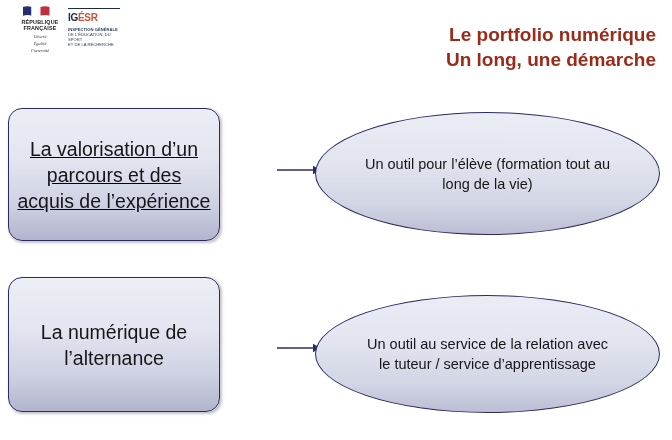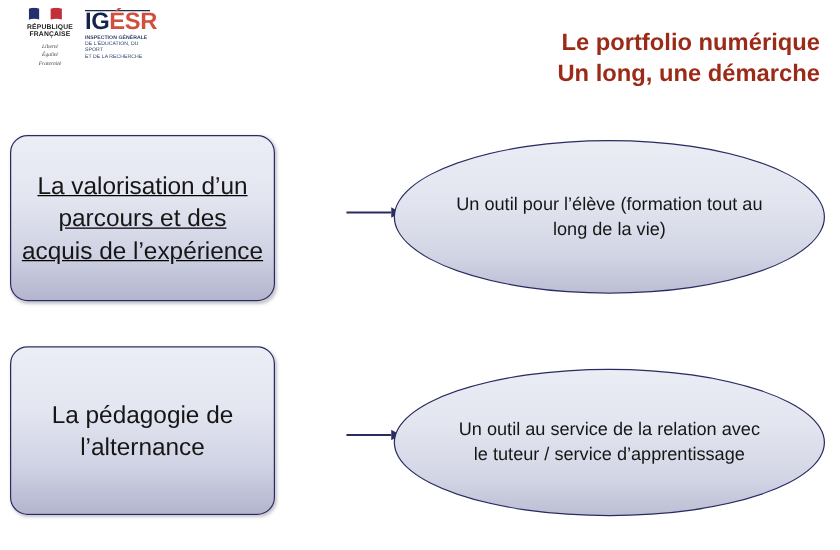--- a/index.html
+++ b/index.html
@@ -68,21 +68,21 @@
     top: 8px;
     width: 58px;
   }
   .igesr-rule {
     width: 52px;
     height: 1px;
     background: #1b2a4a;
     margin-bottom: 2px;
   }
   .igesr-word {
-    font-size: 19px;
+    font-size: 10px;
     font-weight: bold;
     letter-spacing: -0.3px;
     line-height: 14px;
     color: #16244a;
     white-space: nowrap;
   }
   .igesr-word .blue { color: #16244a; }
   .igesr-word .red  { color: #d0503c; }
   .igesr-sub {
     margin-top: 2px;
@@ -216,21 +216,21 @@
   <svg class="arrow" id="arrow-1" viewBox="0 0 44 14" preserveAspectRatio="none">
     <line x1="0" y1="7" x2="36" y2="7" stroke="#2b2b63" stroke-width="1.6"></line>
     <path d="M36,2.8 L43.5,7 L36,11.2 Z" fill="#2b2b63"></path>
   </svg>
 
   <div class="ell" id="ell-1">
     <div class="ell-text">Un outil pour l’élève (formation tout au long de la vie)</div>
   </div>
 
   <div class="rbox" id="box-2">
-    <div class="rbox-text">La pédagogie de l’alternance</div>
+    <div class="rbox-text">La numérique de l’alternance</div>
   </div>
 
   <svg class="arrow" id="arrow-2" viewBox="0 0 44 14" preserveAspectRatio="none">
     <line x1="0" y1="7" x2="36" y2="7" stroke="#2b2b63" stroke-width="1.6"></line>
     <path d="M36,2.8 L43.5,7 L36,11.2 Z" fill="#2b2b63"></path>
   </svg>
 
   <div class="ell" id="ell-2">
     <div class="ell-text">Un outil au service de la relation avec le tuteur / service d’apprentissage</div>
   </div>

